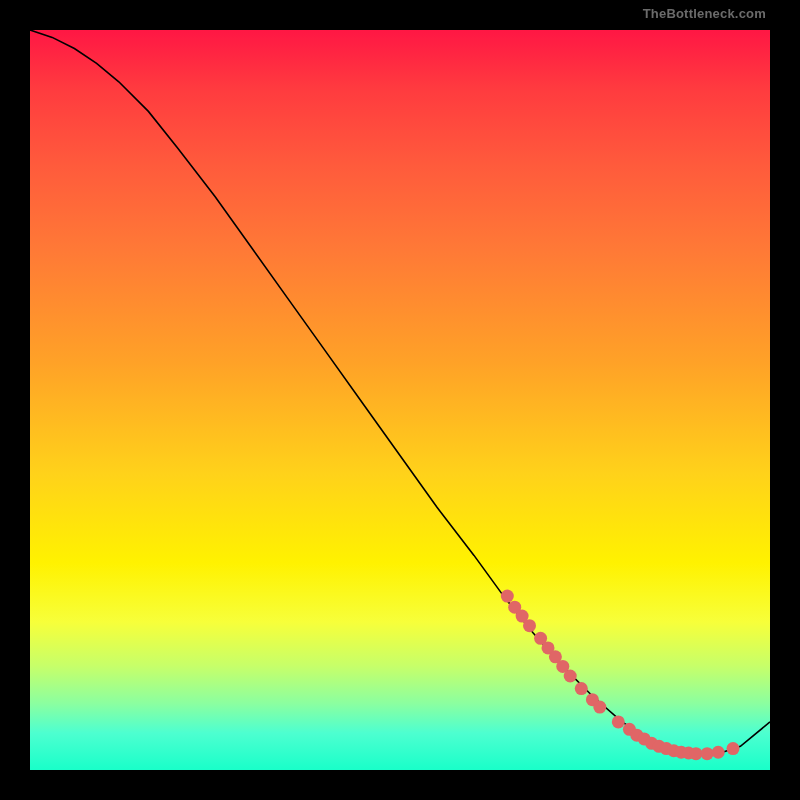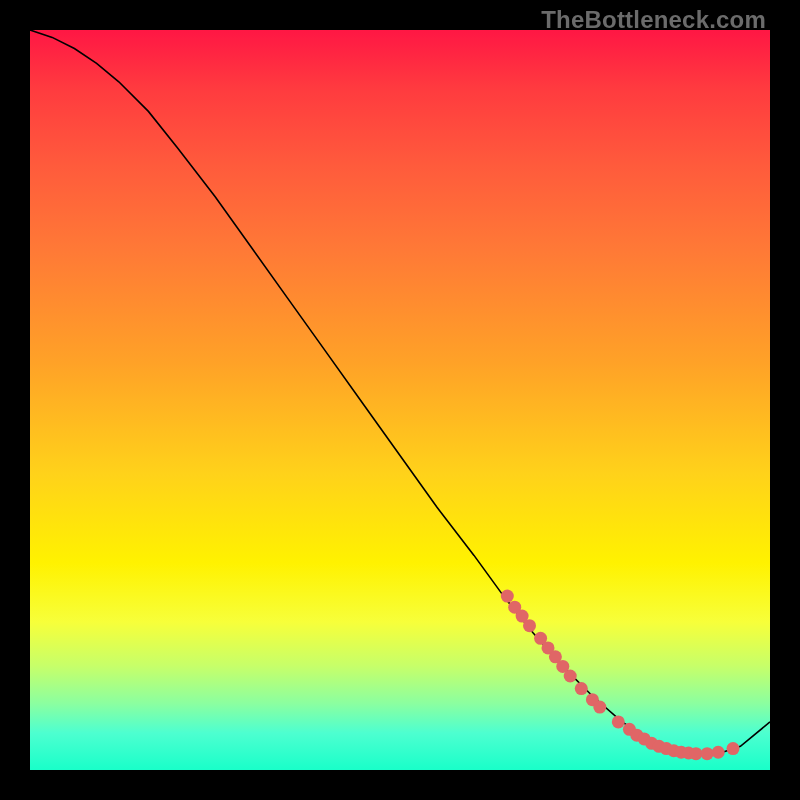--- a/index.html
+++ b/index.html
@@ -30,21 +30,21 @@
       #8bffa0 91%,
       #4dffd0 95%,
       #19ffc9 100%
     );
   }
   .watermark {
     position: absolute;
     top: 6px;
     right: 34px;
     color: #6b6b6b;
-    font-size: 24px;
+    font-size: 13px;
     font-weight: 600;
     letter-spacing: 0.2px;
     user-select: none;
   }
   svg.plot {
     position: absolute;
     left: 0;
     top: 0;
     width: 740px;
     height: 740px;

